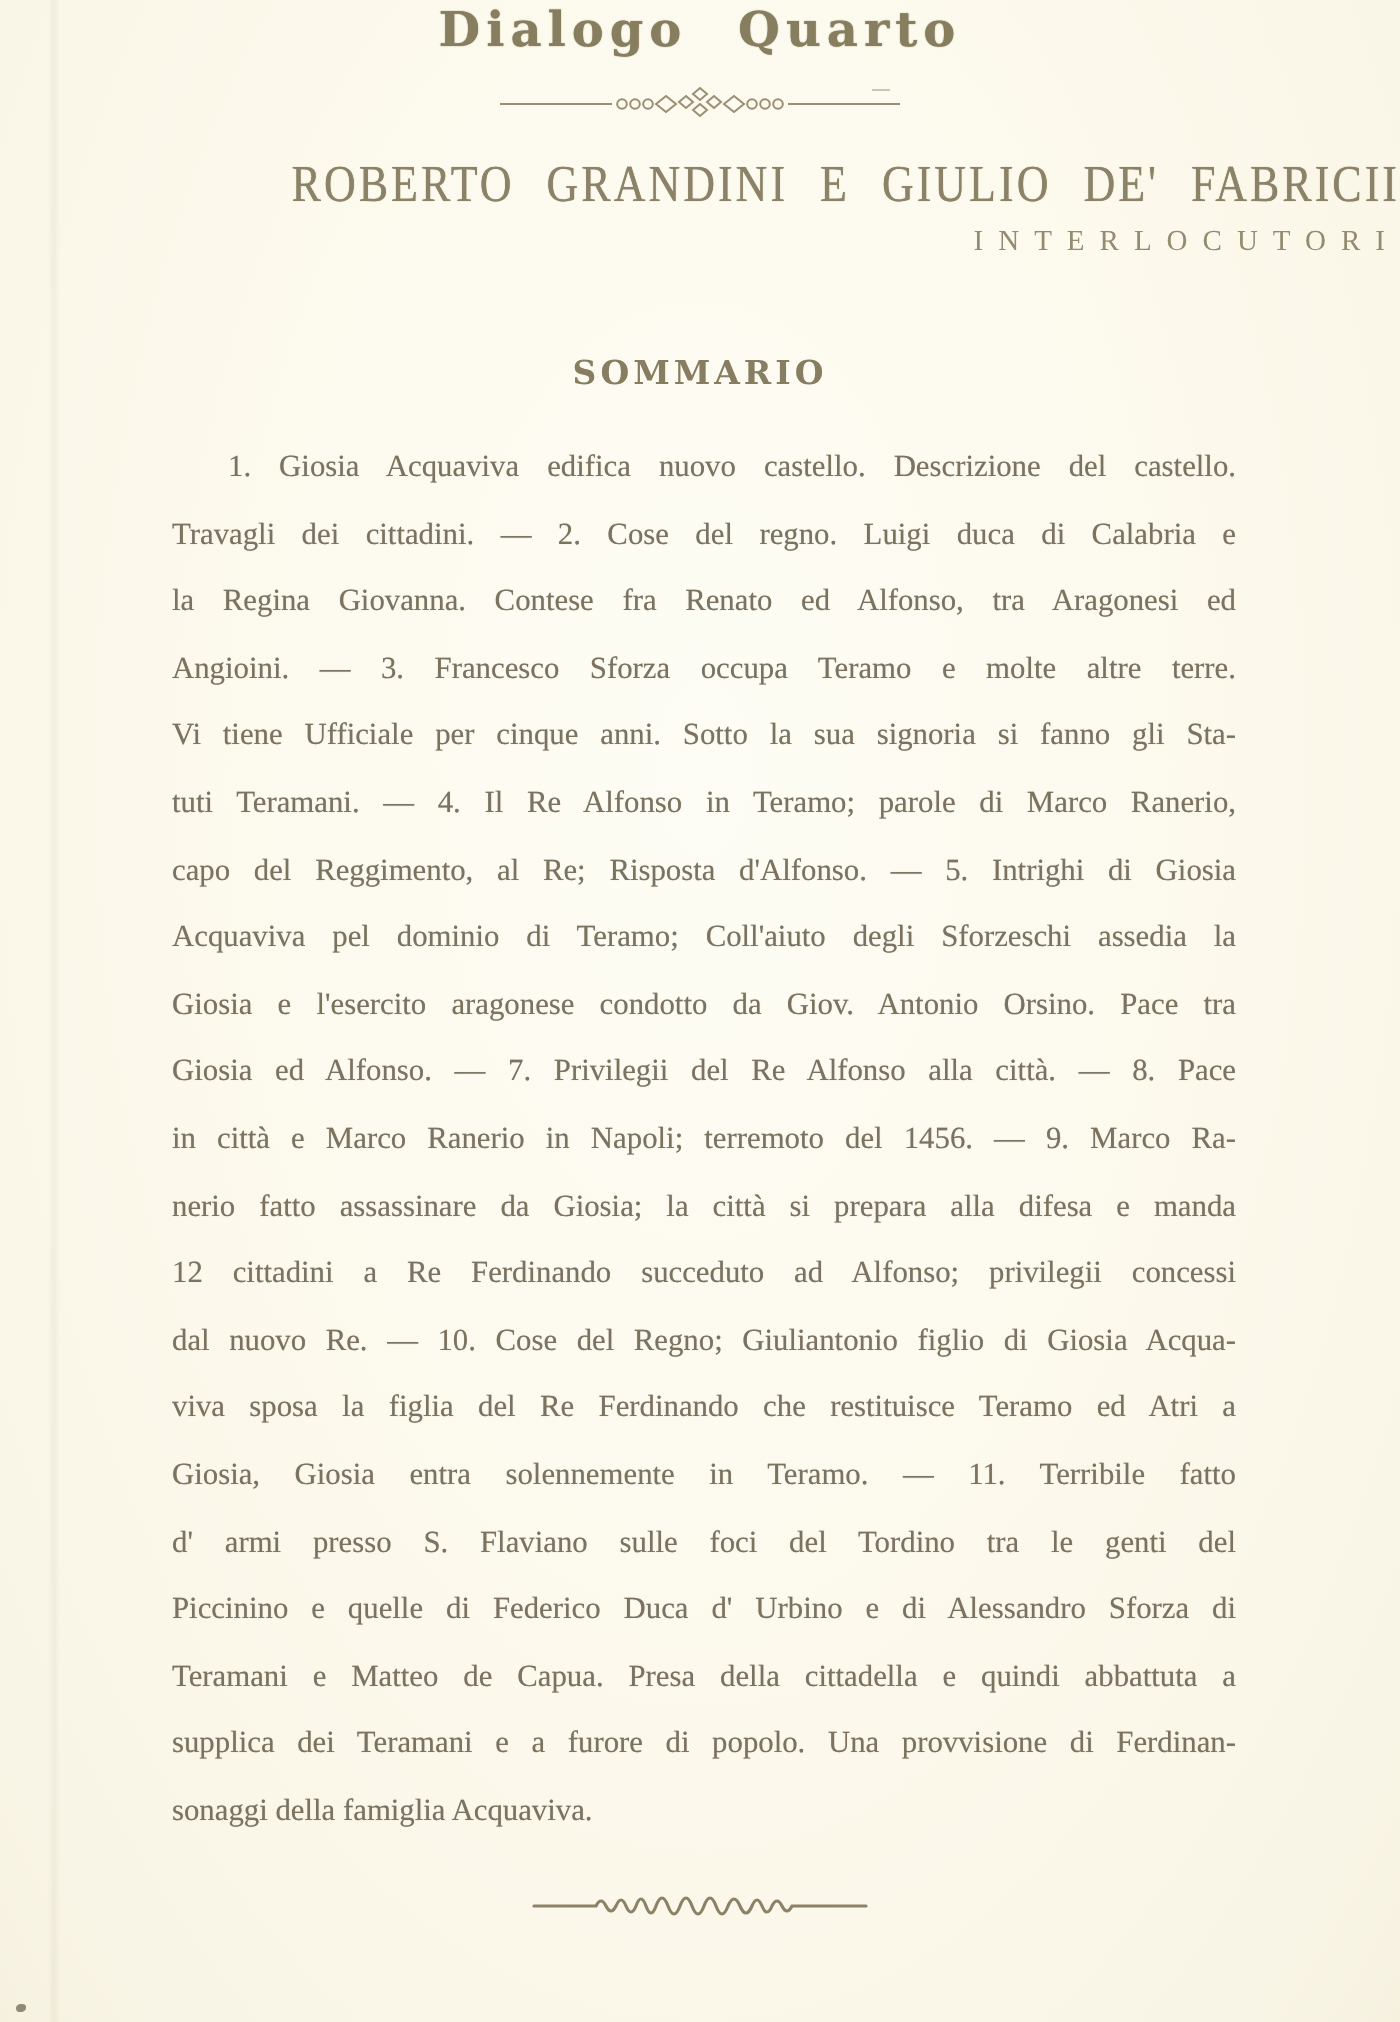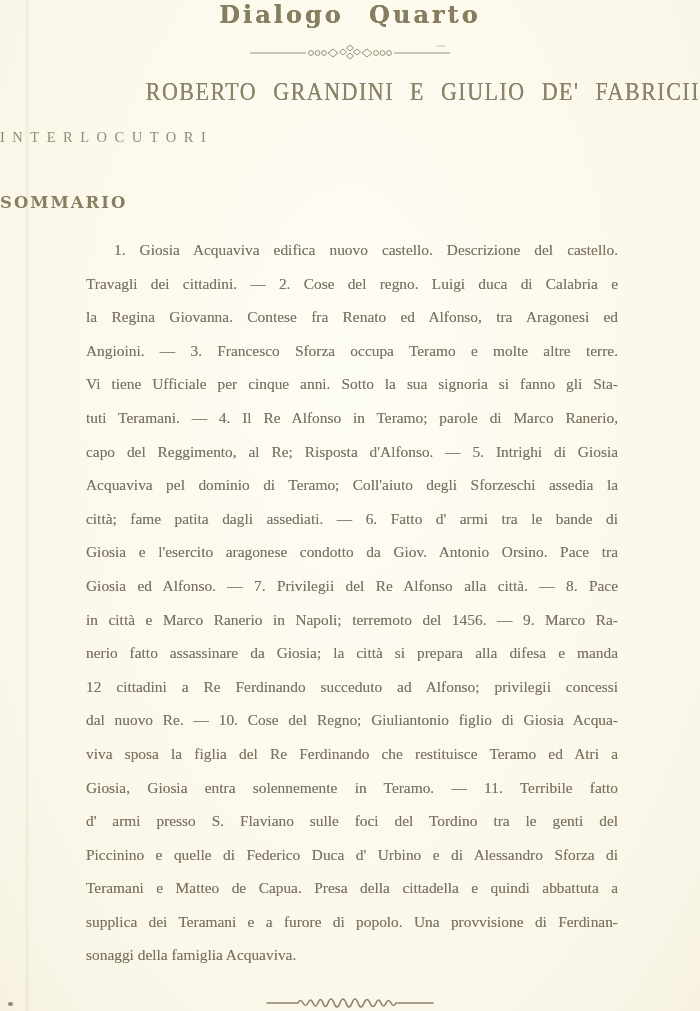--- a/index.html
+++ b/index.html
@@ -31,25 +31,25 @@
   .divider svg, .footer-rule svg { display: inline-block; vertical-align: middle; }
   .subtitle {
     margin-top: 17px; text-align: right; color: #8b8267;
   }
   .subtitle span {
     display: inline-block; transform: scaleY(1.18);
     font-size: 22px; letter-spacing: 1.5px; word-spacing: 9px;
     text-shadow: 0 0 .4px #8b8267;
   }
   .interlocutori {
-    margin-top: 24px; text-align: left;
+    margin-top: 8px; text-align: right;
     font-size: 14.5px; letter-spacing: 7.5px; color: #948b70;
   }
   .sommario {
-    margin-top: 47px; 
+    margin-top: 47px; text-align: center;
     font-family: "DejaVu Serif", serif; font-weight: bold;
     font-size: 16.5px; letter-spacing: 2px; color: #877e62;
   }
   .summary {
     margin: 27px 0 0 86px; width: 532px;
     font-size: 15.4px; line-height: 21.6px;
     color: #7b7260; text-shadow: 0 0 .4px rgba(123,114,96,.55);
   }
   .summary-line { text-align: justify; text-align-last: justify; margin-top: 12px; }
   .summary-line:first-child { text-indent: 28px; }
@@ -94,21 +94,20 @@
 
   <div class="summary">
       <div class="summary-line">1. Giosia Acquaviva edifica nuovo castello. Descrizione del castello.</div>
       <div class="summary-line">Travagli dei cittadini. — 2. Cose del regno. Luigi duca di Calabria e</div>
       <div class="summary-line">la Regina Giovanna. Contese fra Renato ed Alfonso, tra Aragonesi ed</div>
       <div class="summary-line">Angioini. — 3. Francesco Sforza occupa Teramo e molte altre terre.</div>
       <div class="summary-line">Vi tiene Ufficiale per cinque anni. Sotto la sua signoria si fanno gli Sta-</div>
       <div class="summary-line">tuti Teramani. — 4. Il Re Alfonso in Teramo; parole di Marco Ranerio,</div>
       <div class="summary-line">capo del Reggimento, al Re; Risposta d'Alfonso. — 5. Intrighi di Giosia</div>
       <div class="summary-line">Acquaviva pel dominio di Teramo; Coll'aiuto degli Sforzeschi assedia la</div>
-      <div class="summary-line">città; fame patita dagli assediati. — 6. Fatto d' armi tra le bande di</div>
       <div class="summary-line">Giosia e l'esercito aragonese condotto da Giov. Antonio Orsino. Pace tra</div>
       <div class="summary-line">Giosia ed Alfonso. — 7. Privilegii del Re Alfonso alla città. — 8. Pace</div>
       <div class="summary-line">in città e Marco Ranerio in Napoli; terremoto del 1456. — 9. Marco Ra-</div>
       <div class="summary-line">nerio fatto assassinare da Giosia; la città si prepara alla difesa e manda</div>
       <div class="summary-line">12 cittadini a Re Ferdinando succeduto ad Alfonso; privilegii concessi</div>
       <div class="summary-line">dal nuovo Re. — 10. Cose del Regno; Giuliantonio figlio di Giosia Acqua-</div>
       <div class="summary-line">viva sposa la figlia del Re Ferdinando che restituisce Teramo ed Atri a</div>
       <div class="summary-line">Giosia, Giosia entra solennemente in Teramo. — 11. Terribile fatto</div>
       <div class="summary-line">d' armi presso S. Flaviano sulle foci del Tordino tra le genti del</div>
       <div class="summary-line">Piccinino e quelle di Federico Duca d' Urbino e di Alessandro Sforza di</div>

